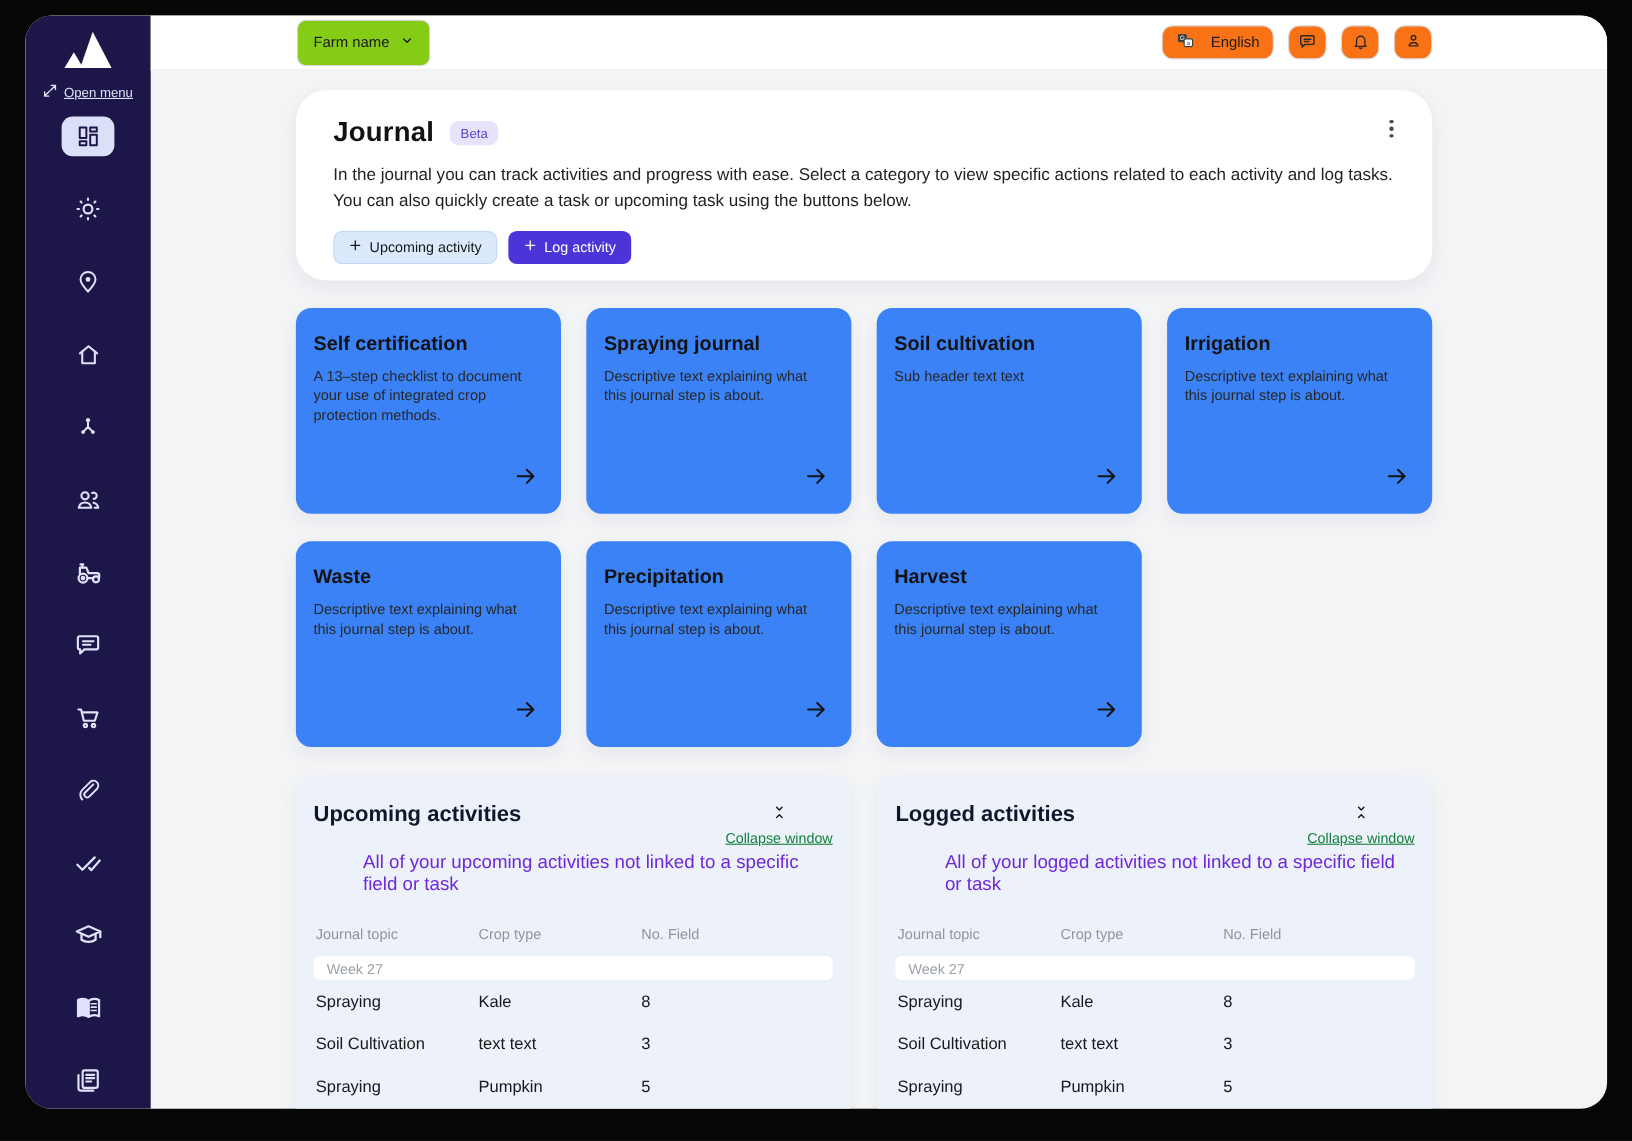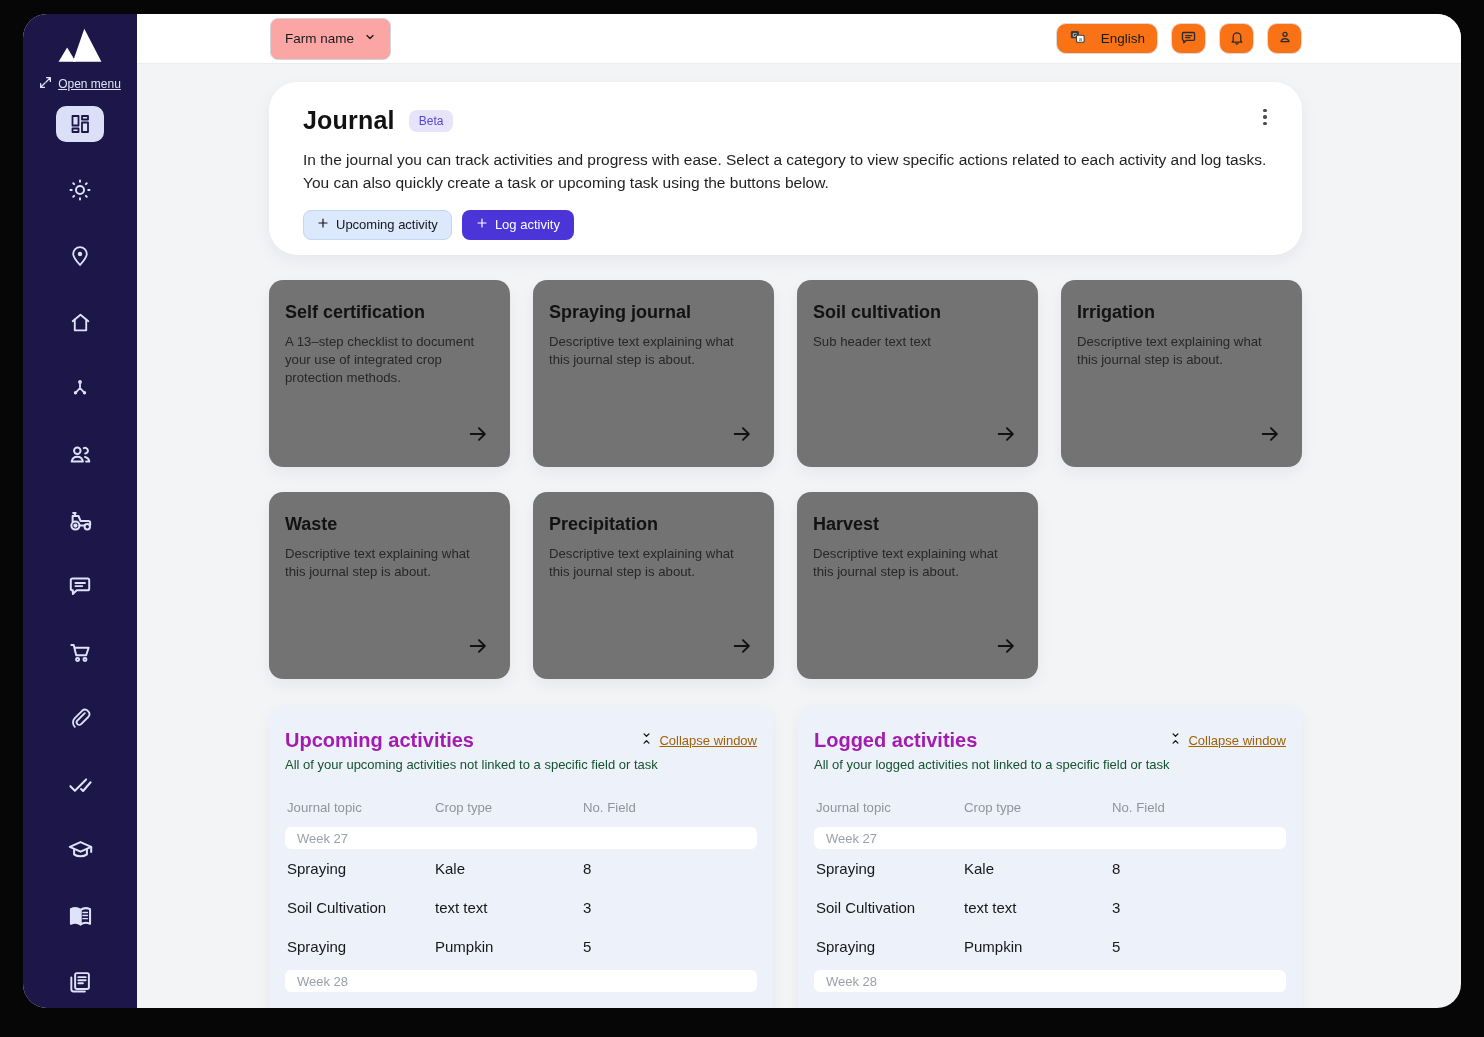--- a/index.html
+++ b/index.html
@@ -13,21 +13,21 @@
   .open-menu{display:flex;align-items:center;gap:6px;color:#dfe2f8;font-size:12px;cursor:pointer;margin-bottom:14px;}
   .open-menu .lbl{text-decoration:underline;}
   .nav{display:flex;flex-direction:column;align-items:center;gap:30px;}
   .nav-item{width:48px;height:36px;border-radius:10px;display:flex;align-items:center;justify-content:center;color:#dfe2f8;cursor:pointer;}
   .nav-item.active{background:#dbe0f8;color:#1c1748;}
   .nav-item svg{display:block;}
 
   
   .main{flex:1;display:flex;flex-direction:column;min-width:0;}
   .topbar{height:50px;background:#ffffff;border-bottom:1px solid #ececec;display:flex;align-items:center;flex:0 0 50px;padding-left:133px;padding-right:159px;}
-  .farm-btn{display:flex;align-items:center;gap:10px;border:1px solid #d4d4d6;border-radius:8px;background:#fca5a5;padding:0 14px;height:42px;font-size:13.5px;color:#1a1a1a;cursor:pointer;}
+  .farm-btn{display:flex;align-items:center;gap:10px;border:1px solid #d4d4d6;border-radius:8px;background:#84cc16;padding:0 14px;height:42px;font-size:13.5px;color:#1a1a1a;cursor:pointer;}
   .topbar-right{margin-left:auto;display:flex;align-items:center;gap:13px;}
   .tb-btn{display:flex;align-items:center;justify-content:center;gap:15px;border:1px solid #dadadc;border-radius:10px;background:#f97316;height:31px;min-width:35px;padding:0 8px;font-size:13.5px;color:#1a1a1a;cursor:pointer;}
   .tb-btn.lang{padding:0 12px;}
 
   .content{flex:1;overflow:hidden;padding:18px 0 0 132px;}
   .content-inner{width:1033px;}
 
   
   .journal-card{background:#fff;border-radius:28px;box-shadow:0 6px 18px rgba(30,35,60,.06);padding:24px 34px 24px 34px;height:173px;position:relative;}
   .jc-titlerow{display:flex;align-items:center;gap:14px;}
@@ -36,33 +36,33 @@
   .kebab{position:absolute;top:22px;right:26px;width:22px;height:26px;border:none;background:transparent;display:flex;flex-direction:column;align-items:center;justify-content:center;gap:3px;cursor:pointer;}
   .kebab i{width:3.6px;height:3.6px;border-radius:50%;background:#4c4c4c;display:block;}
   .jc-desc{margin-top:13px;font-size:15.5px;line-height:1.5;color:#1f1f1f;max-width:990px;}
   .jc-buttons{margin-top:15px;display:flex;gap:10px;}
   .btn{display:inline-flex;align-items:center;gap:7px;height:30px;padding:0 13px;border-radius:8px;font-size:13px;cursor:pointer;border:1px solid transparent;}
   .btn-soft{background:#dce8fb;border-color:#c2d6f6;color:#15161a;}
   .btn-primary{background:#4b35d8;color:#ffffff;}
 
   
   .cards-grid{margin-top:25px;display:grid;grid-template-columns:repeat(4,241px);gap:25px 23px;}
-  .cat-card{background:#737373;border-radius:14px;box-shadow:0 6px 16px rgba(30,35,60,.06);height:187px;padding:22px 20px 16px 16px;position:relative;cursor:pointer;}
+  .cat-card{background:#3b82f6;border-radius:14px;box-shadow:0 6px 16px rgba(30,35,60,.06);height:187px;padding:22px 20px 16px 16px;position:relative;cursor:pointer;}
   .cat-title{font-size:18px;font-weight:bold;color:#121212;}
   .cat-desc{margin-top:10px;font-size:13.2px;line-height:1.35;color:#272727;padding-right:2px;}
   .cat-arrow{position:absolute;right:20px;bottom:18px;}
 
   
   .panels-row{margin-top:26px;display:grid;grid-template-columns:504px 504px;gap:25px;}
   .panel{background:#edf1f9;border-radius:14px;box-shadow:0 6px 16px rgba(30,35,60,.05);padding:24px 16px 16px 16px;height:330px;position:relative;}
   .panel-head{display:flex;align-items:flex-start;}
-  .panel-title{font-size:20px;font-weight:bold;color:#a21caf;}
-  .collapse-link{margin-left:auto;display:flex;align-items:center;gap:6px;font-size:13px;color:#a16207;cursor:pointer;margin-top:3px;}
+  .panel-title{font-size:20px;font-weight:bold;color:#0f172a;}
+  .collapse-link{margin-left:auto;display:flex;align-items:center;gap:6px;font-size:13px;color:#15803d;cursor:pointer;margin-top:3px;flex-direction:column;}
   .collapse-link .lbl{text-decoration:underline;}
-  .panel-sub{margin-top:5px;font-size:13px;color:#14532d;}
+  .panel-sub{margin-top:5px;font-size:17px;color:#6d28d9;margin-left:45px;}
   .cols{display:grid;grid-template-columns:148px 148px 1fr;padding-left:2px;margin-top:28px;font-size:13.2px;color:#8f959e;}
   .week-bar{margin-top:12px;background:#fff;border-radius:6px;height:22px;display:flex;align-items:center;padding-left:12px;font-size:13px;color:#9aa1aa;}
   .week-bar.last{margin-top:4px;}
   .prow{display:grid;grid-template-columns:148px 148px 1fr;align-items:center;height:39px;padding-left:2px;font-size:15px;color:#17181a;}
 </style>
 </head>
 <body>
 
 <div class="stage">
   <div class="window">

